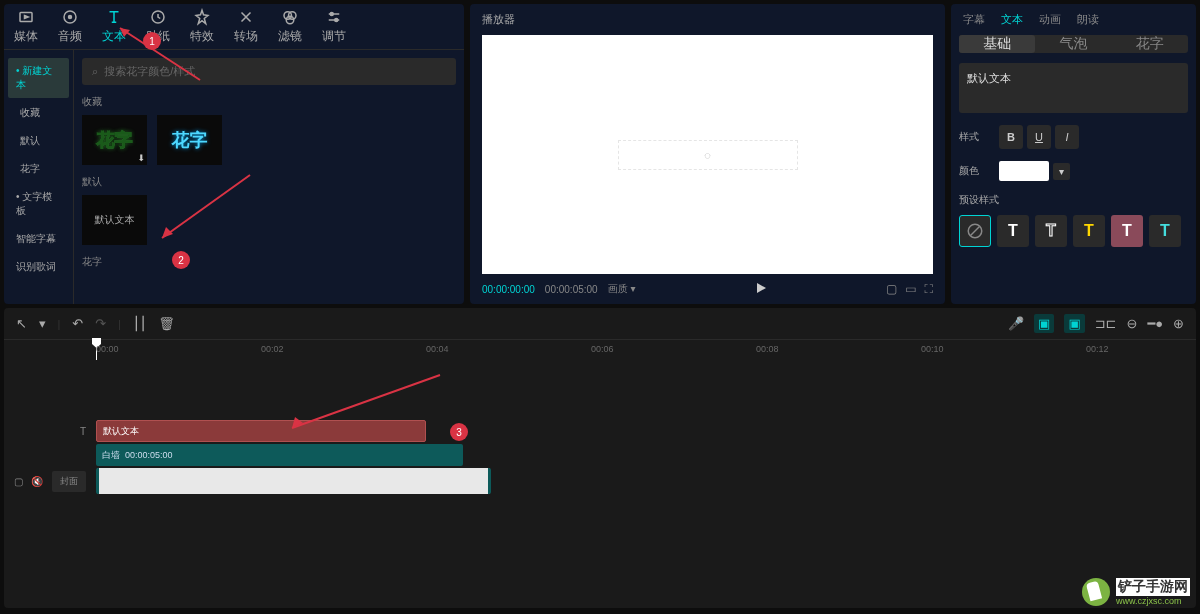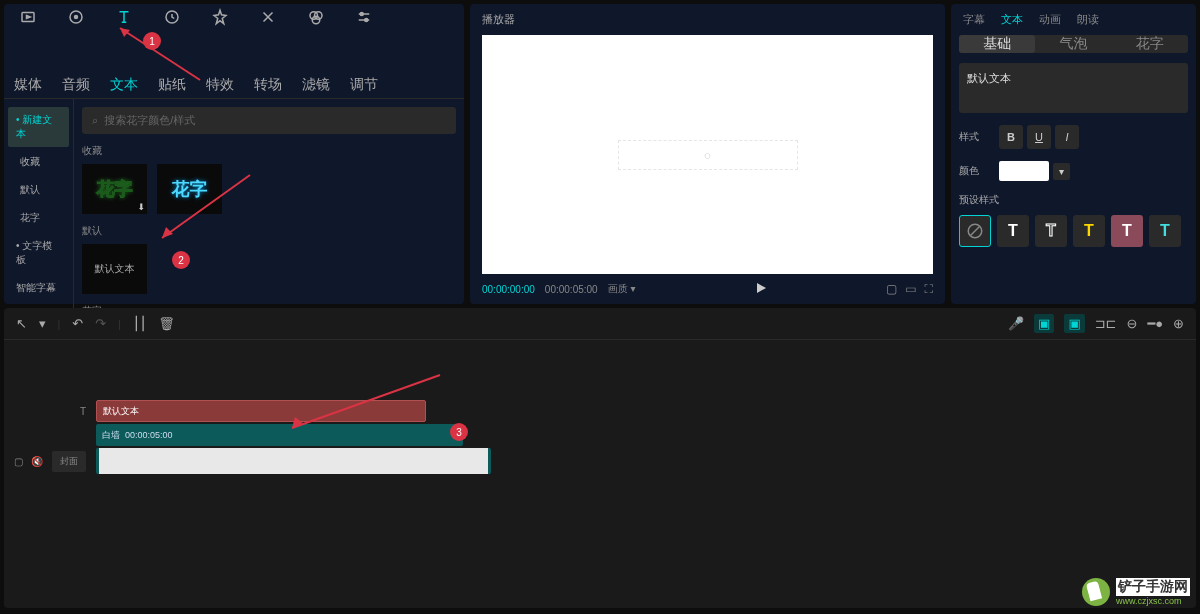--- a/index.html
+++ b/index.html
@@ -8,21 +8,21 @@
 
 .top-area { display: flex; height: 308px; gap: 6px; padding: 4px; }
 .panel { background: #0f172a; border-radius: 4px; }
 
 
 .left-panel { width: 460px; display: flex; flex-direction: column; }
 .top-toolbar { display: flex; padding: 4px 10px; gap: 20px; border-bottom: 1px solid #2a2a2a; }
 .tool-item { display: flex; flex-direction: column; align-items: center; gap: 2px; cursor: pointer; color: #aaa; }
 .tool-item.active { color: #00d4d4; }
 .tool-item svg { width: 18px; height: 18px; }
-.tool-label { font-size: 14px; margin-top: 48px; }
+.tool-label { font-size: 12px; }
 
 .left-body { display: flex; flex: 1; }
 .sidebar { width: 70px; padding: 8px 4px; border-right: 1px solid #2a2a2a; }
 .sidebar-item { padding: 6px 8px; font-size: 10px; color: #aaa; cursor: pointer; border-radius: 2px; margin-bottom: 2px; }
 .sidebar-item.active { background: #2a3a3a; color: #00d4d4; }
 .sidebar-item.sub { padding-left: 12px; }
 
 .content-area { flex: 1; padding: 8px; position: relative; }
 .search-bar { background: #2a2a2a; border-radius: 3px; padding: 6px 10px; display: flex; align-items: center; gap: 6px; color: #666; }
 .section-label { font-size: 10px; color: #888; margin: 10px 0 6px; }
@@ -288,20 +288,30 @@
     <div class="tl-right-tools">
       <span class="tl-tool">🎤</span>
       <span class="tl-tool active">▣</span>
       <span class="tl-tool active">▣</span>
       <span class="tl-tool">⊐⊏</span>
       <span class="tl-tool">⊖</span>
       <span class="tl-tool">━●</span>
       <span class="tl-tool">⊕</span>
     </div>
   </div>
+  <div class="ruler">
+    <div class="playhead"></div>
+    <span class="ruler-tick" style="left:0">00:00</span>
+    <span class="ruler-tick" style="left:165px">00:02</span>
+    <span class="ruler-tick" style="left:330px">00:04</span>
+    <span class="ruler-tick" style="left:495px">00:06</span>
+    <span class="ruler-tick" style="left:660px">00:08</span>
+    <span class="ruler-tick" style="left:825px">00:10</span>
+    <span class="ruler-tick" style="left:990px">00:12</span>
+  </div>
   <div class="tracks" style="margin-top:60px">
     <div class="track-row">
       <div class="track-head">
           <span>T</span>
         </div>
       <div class="track-body">
           <div class="clip text-clip" style="left:0;width:330px">默认文本</div>
         </div>
     </div>
     <div class="track-row">

